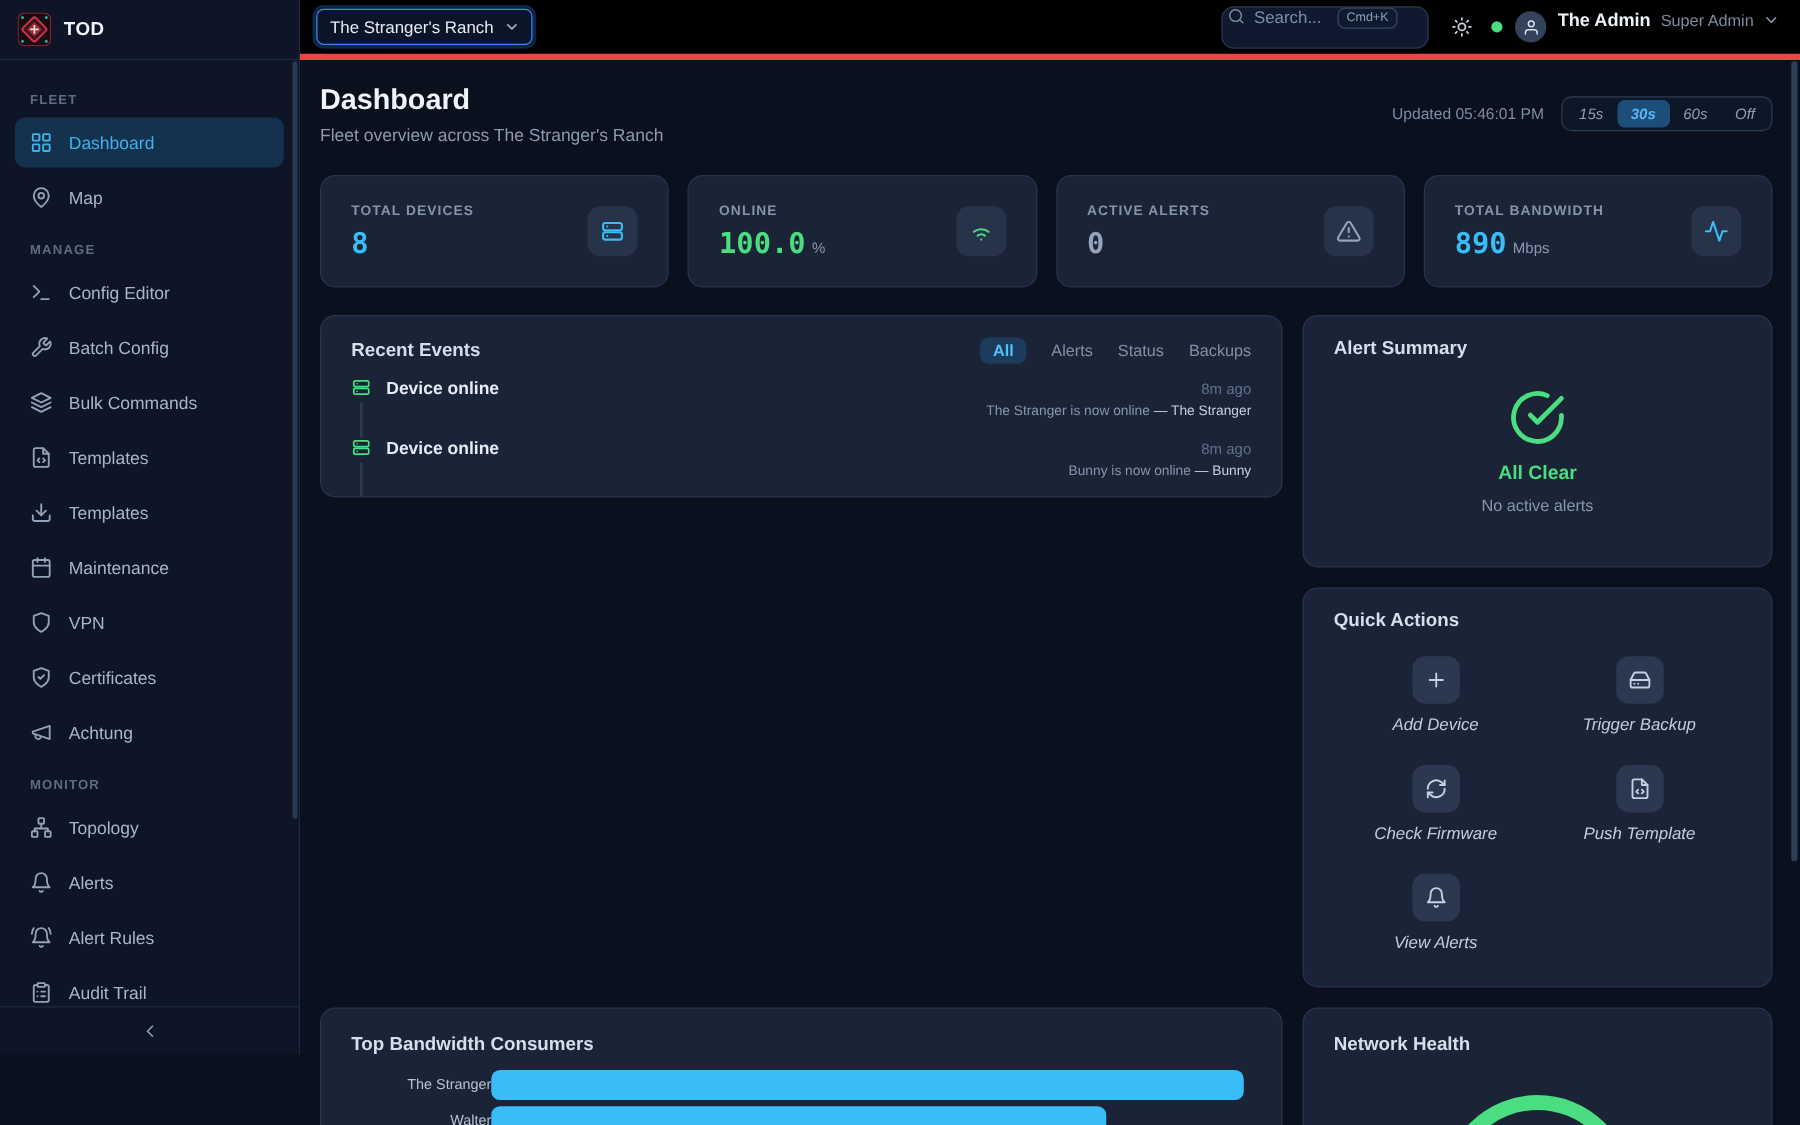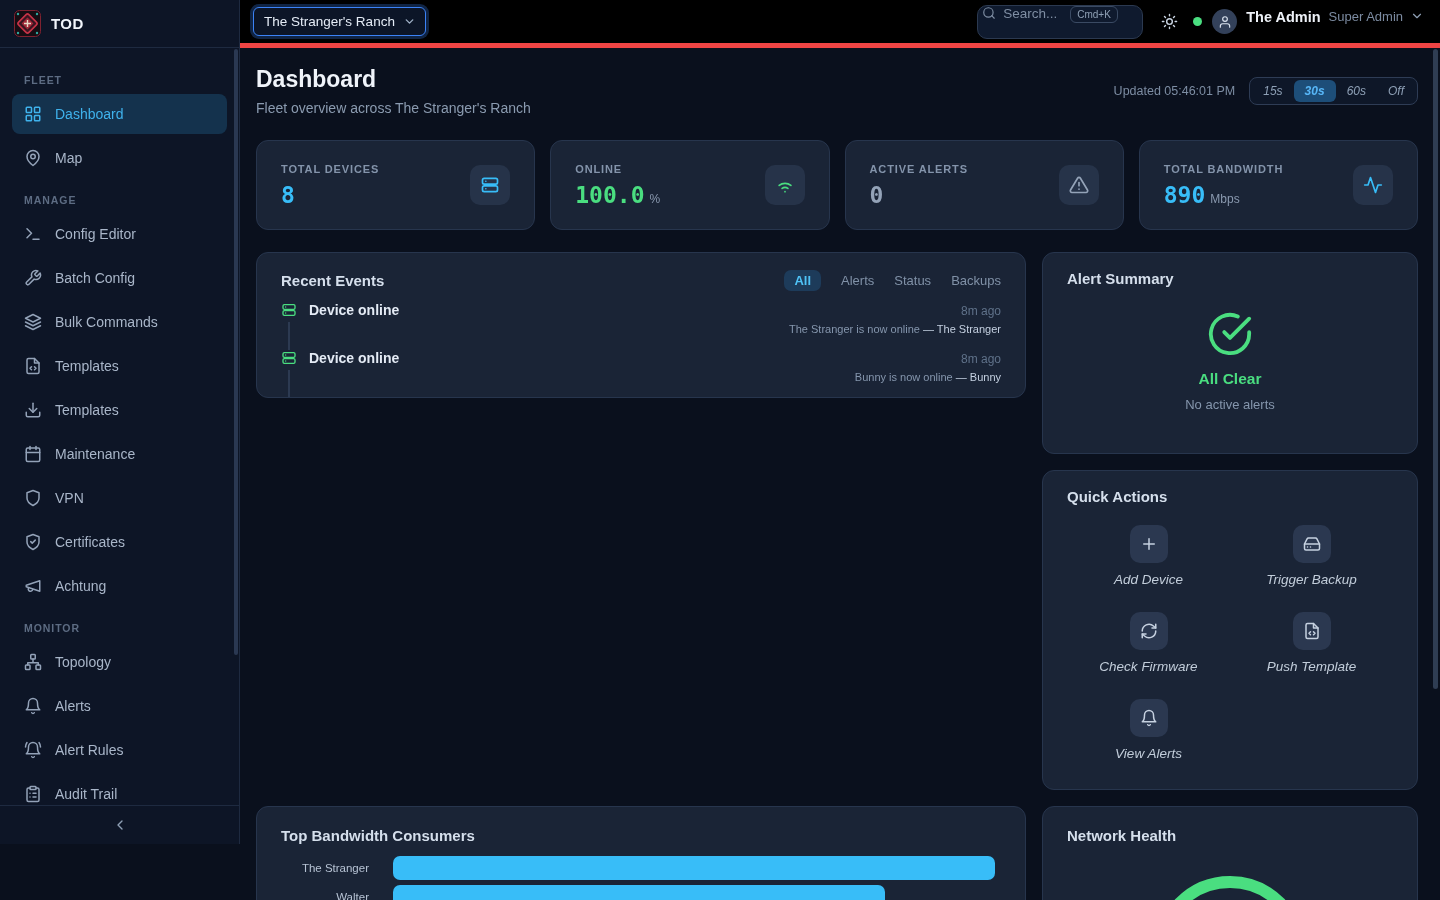--- a/index.html
+++ b/index.html
@@ -143,21 +143,21 @@
   .qa-grid { margin-top:20px; display:grid; grid-template-columns:1fr 1fr; row-gap:25px; }
   .qa-btn { display:flex; flex-direction:column; align-items:center; cursor:pointer; }
   .qa-tile { width:38px; height:38px; border-radius:10px; background:#2b3850;
     display:flex; align-items:center; justify-content:center; color:#c6d1e0; }
   .qa-tile svg { width:18px; height:18px; }
   .qa-label { margin-top:9px; font-size:13.5px; color:#c2cdda;font-style:italic; }
 
   .bw-card { grid-column:1; grid-row:2; height:300px; padding:20px 24px; }
   .bw-rows { margin-top:12px; }
   .bw-row { display:flex; align-items:center; margin-bottom:5px; }
-  .bw-label { width:112px; text-align:right; padding-right:24px; font-size:11.5px; color:#b7c3d4; flex-shrink:0; }
+  .bw-label { width:112px; text-align:right; padding-right:0; font-size:11.5px; color:#b7c3d4; flex-shrink:0; }
   .bw-track { flex:1; }
   .bw-bar { height:24px; border-radius:7px; background:#38bdf8; }
 
   .health-card { grid-column:2; grid-row:2; height:300px; padding:20px 24px; overflow:hidden; }
   .gauge-wrap { position:relative; margin-top:8px; }
   .gauge-wrap svg { display:block; }
 
   
   .main-scrollbar { position:absolute; top:49px; right:2px; width:5px; height:849px; }
   .main-scrollbar .thumb { width:5px; height:640px; background:#2f3d53; border-radius:3px; }

